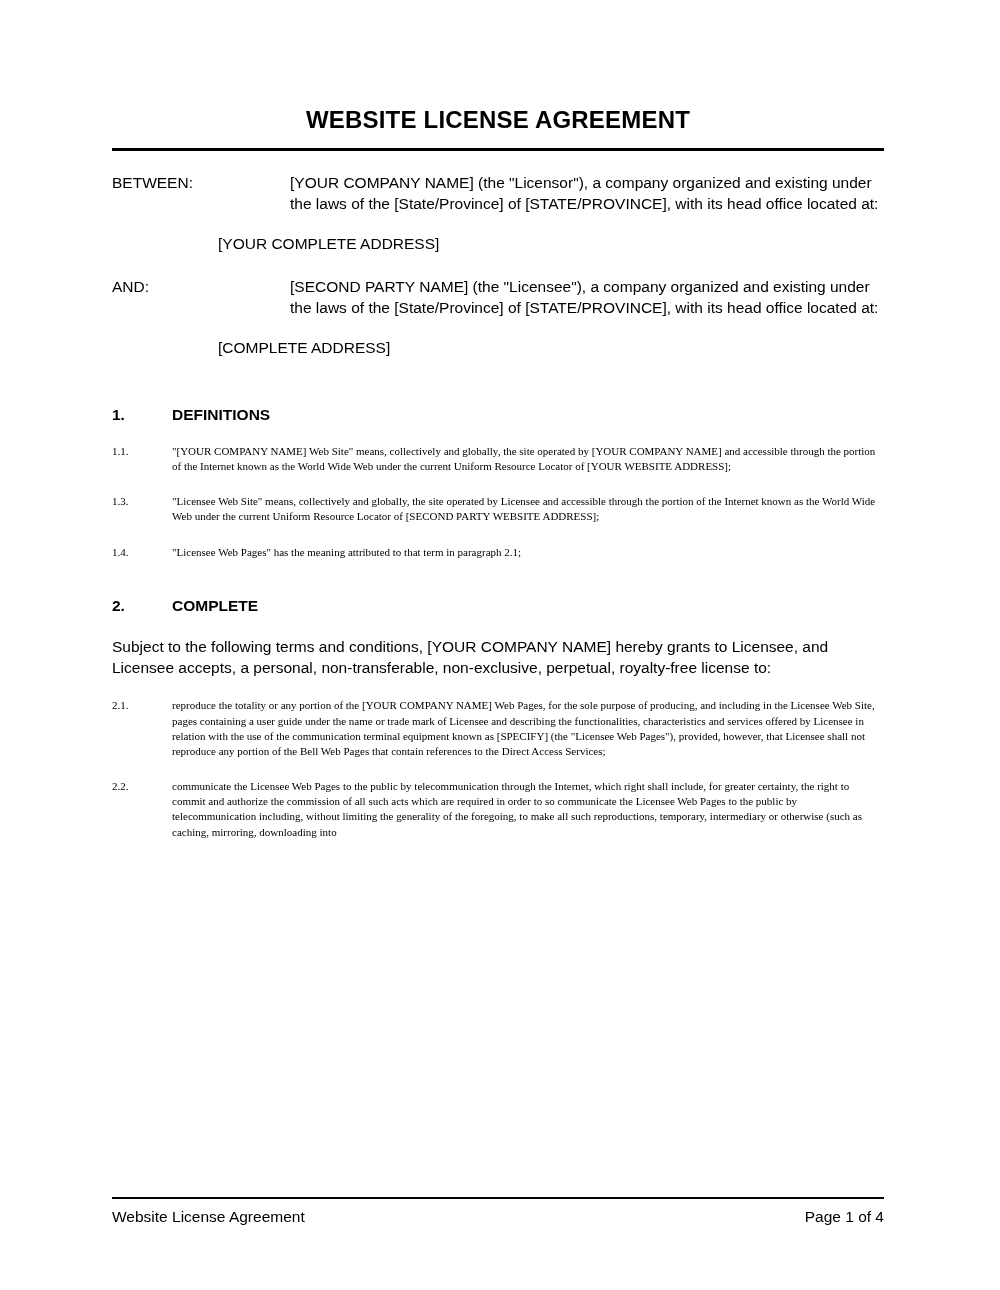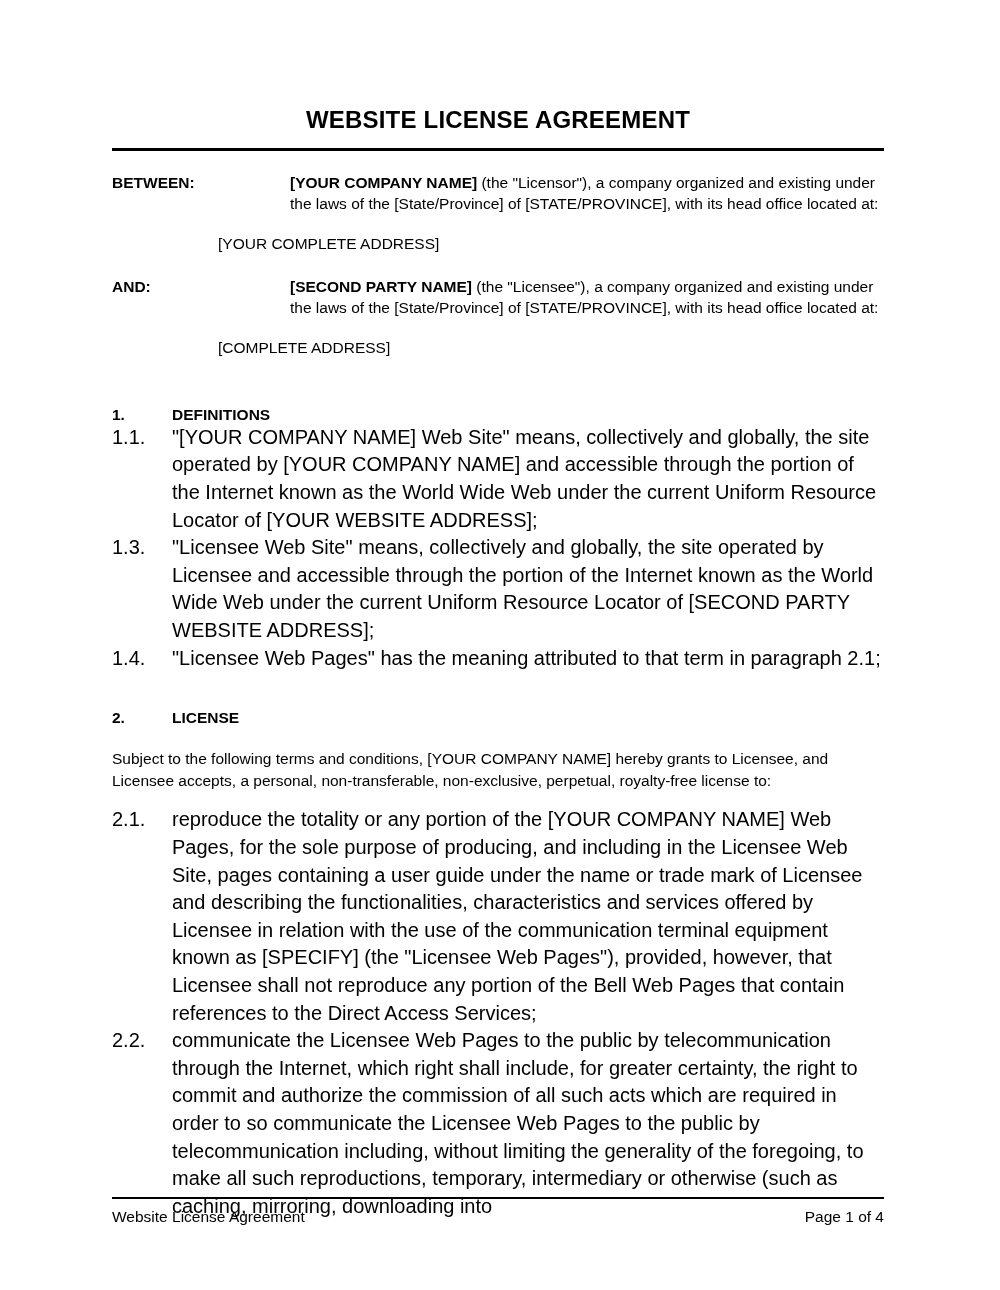--- a/index.html
+++ b/index.html
@@ -53,31 +53,31 @@
   }
 
   
   .party-row {
     display: flex;
     margin-top: 21px;
   }
   .party-label {
     width: 178px;
     flex: 0 0 178px;
-    font-weight: bold;
+    font-weight: normal;
     font-size: 15.5px;
     line-height: 1.38;
   }
   .party-body {
     flex: 1 1 auto;
     font-size: 15.5px;
     line-height: 1.38;
   }
   .party-body b {
-    font-weight: bold;
+    font-weight: normal;
     text-align: right;
   }
   .party-address {
     margin-left: 106px;
     margin-top: 19px;
     font-size: 15.5px;
     line-height: 1.38;
   }
 
   
@@ -90,22 +90,24 @@
   .section-head .num {
     width: 60px;
     flex: 0 0 60px;
   }
   .section-head.first {
     margin-top: 47px;
   }
 
   .clause {
     display: flex;
-    font-size: 20px;
-    line-height: 1.38;
+    margin-top: 20px;
+    font-size: 11px;
+    line-height: 1.38;
+    font-family: Liberation Serif, serif;
   }
   .clause .num {
     width: 60px;
     flex: 0 0 60px;
   }
   .clause .txt {
     flex: 1 1 auto;
   }
 
   .lead-para {
@@ -170,21 +172,21 @@
       <span class="num">1.3.</span>
       <span class="txt">"Licensee Web Site" means, collectively and globally, the site operated by Licensee and accessible through the portion of the Internet known as the World Wide Web under the current Uniform Resource Locator of [SECOND PARTY WEBSITE ADDRESS];</span>
     </div>
     <div class="clause">
       <span class="num">1.4.</span>
       <span class="txt">"Licensee Web Pages" has the meaning attributed to that term in paragraph 2.1;</span>
     </div>
 
     <div class="section-head">
       <span class="num">2.</span>
-      <span>LICENSE</span>
+      <span>COMPLETE</span>
     </div>
 
     <p class="lead-para">Subject to the following terms and conditions, [YOUR COMPANY NAME] hereby grants to Licensee, and Licensee accepts, a personal, non-transferable, non-exclusive, perpetual, royalty-free license to:</p>
 
     <div class="clause">
       <span class="num">2.1.</span>
       <span class="txt">reproduce the totality or any portion of the [YOUR COMPANY NAME] Web Pages, for the sole purpose of producing, and including in the Licensee Web Site, pages containing a user guide under the name or trade mark of Licensee and describing the functionalities, characteristics and services offered by Licensee in relation with the use of the communication terminal equipment known as [SPECIFY] (the "Licensee Web Pages"), provided, however, that Licensee shall not reproduce any portion of the Bell Web Pages that contain references to the Direct Access Services;</span>
     </div>
     <div class="clause">
       <span class="num">2.2.</span>

